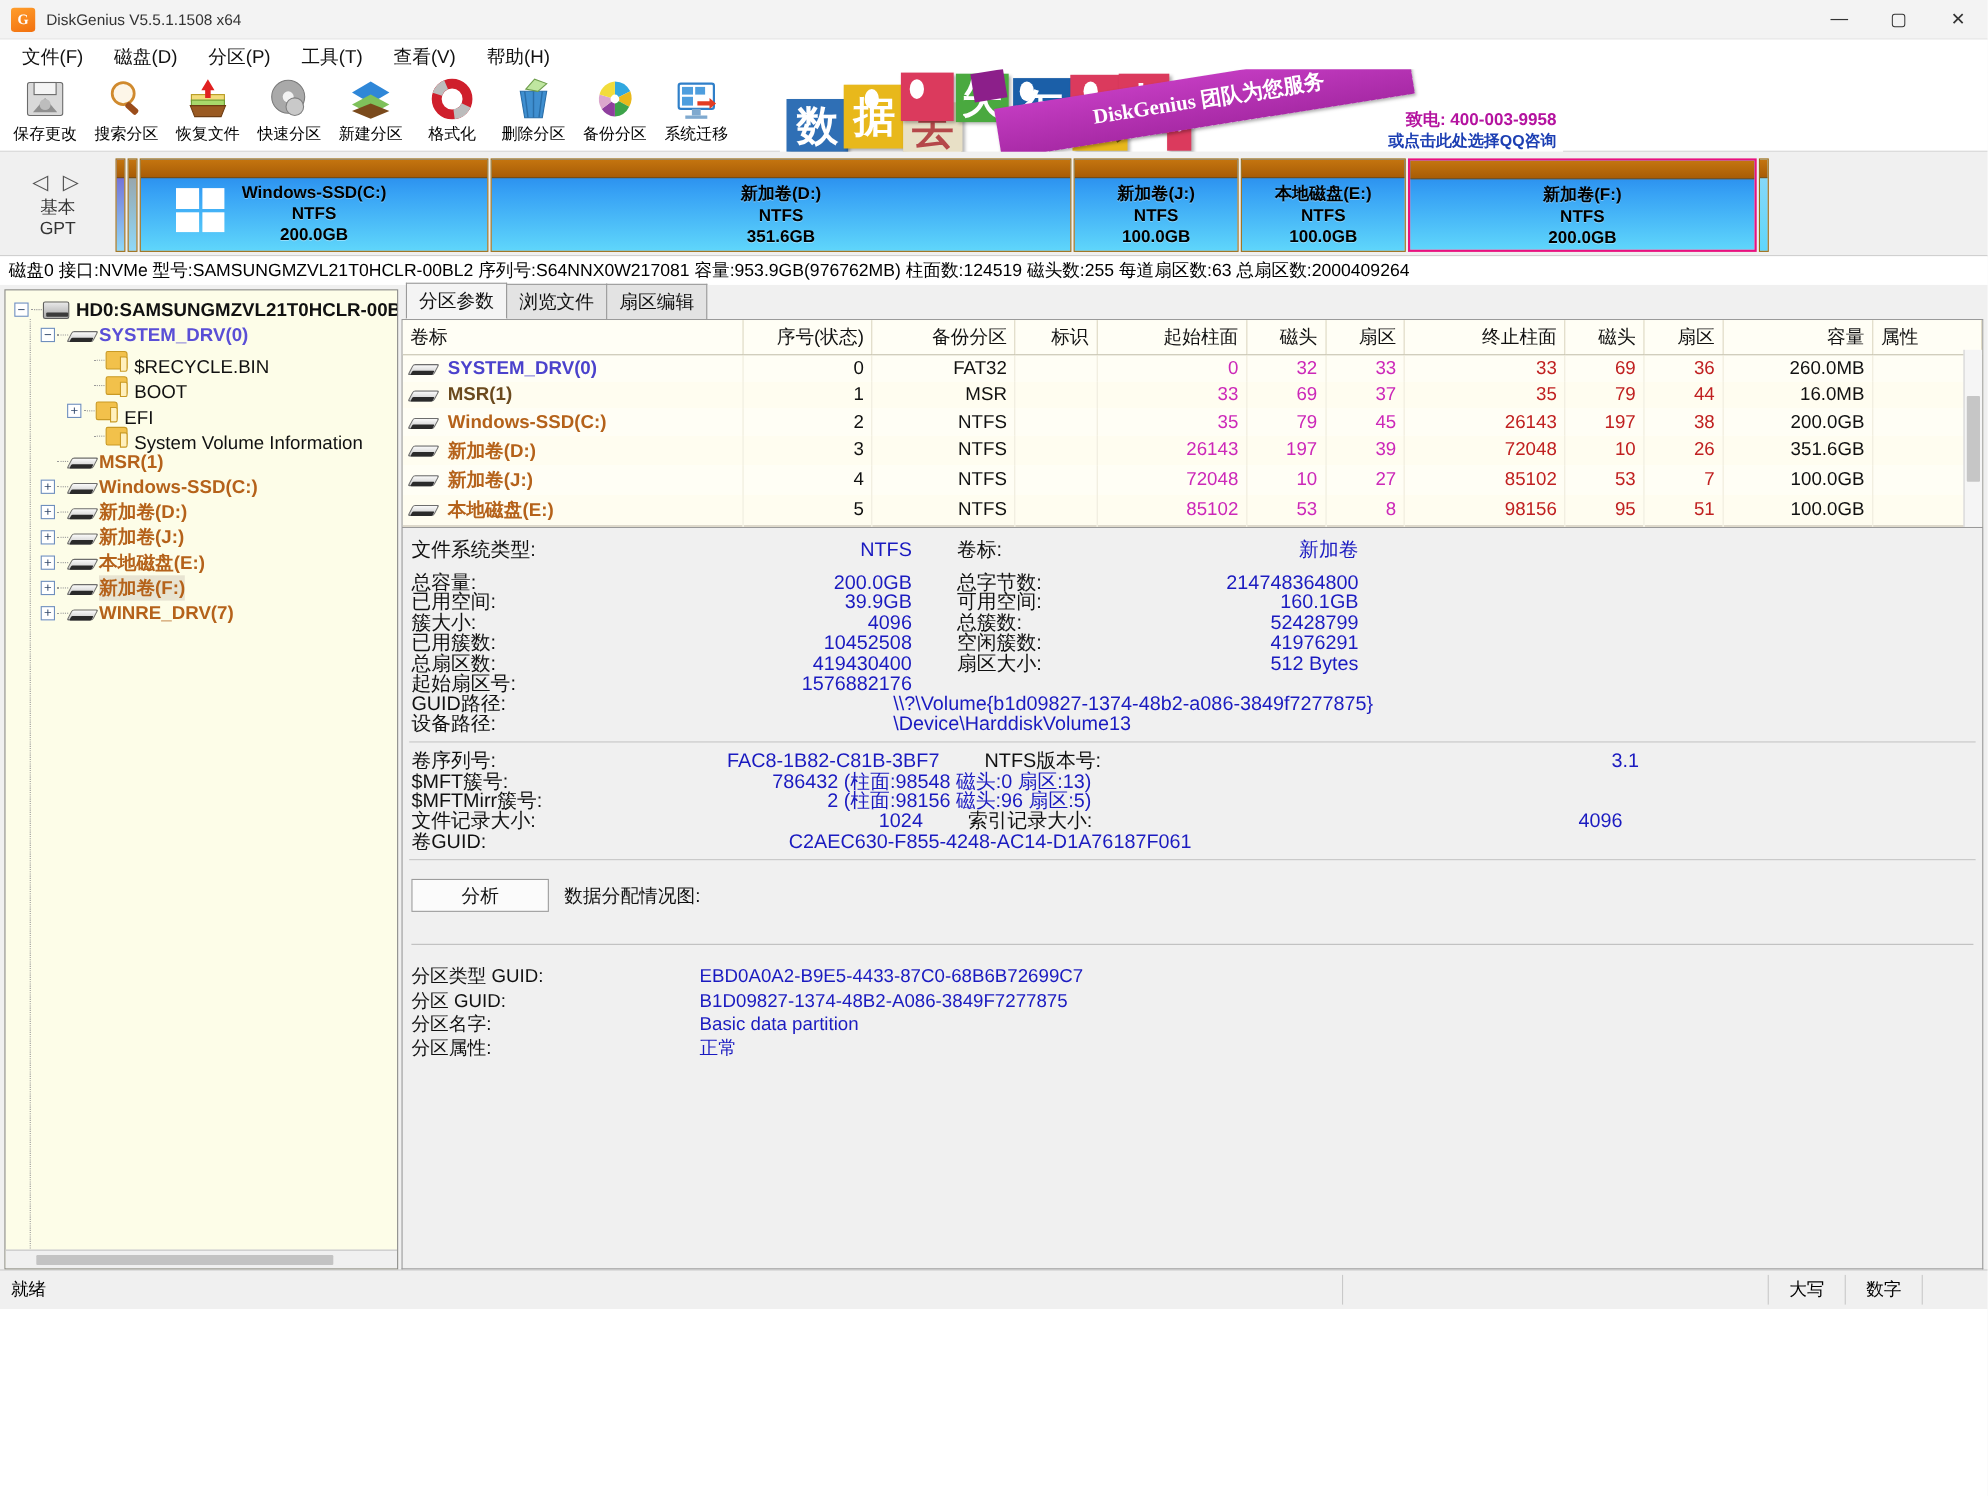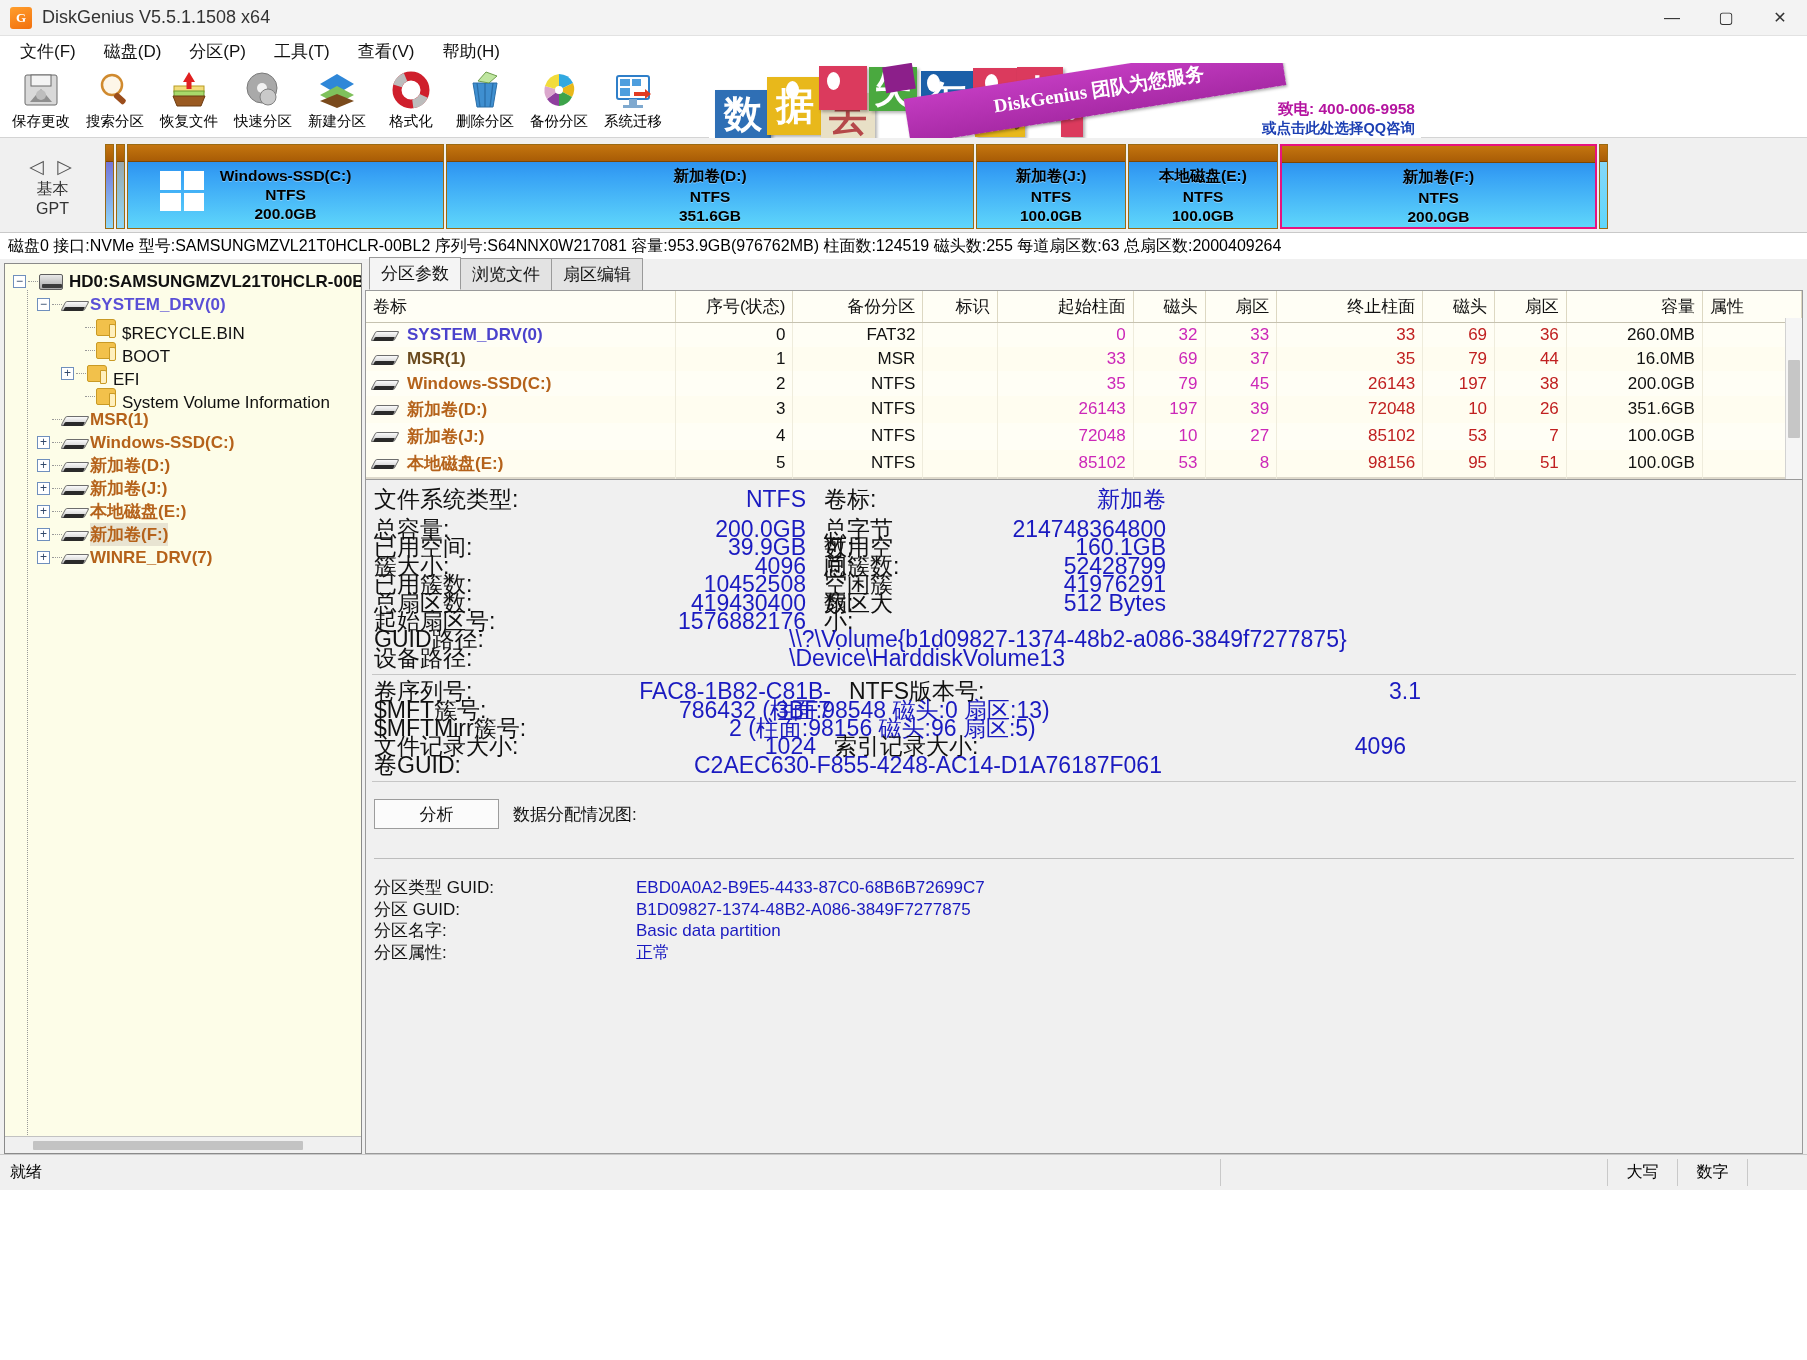--- a/index.html
+++ b/index.html
@@ -7,21 +7,21 @@
   body {
     width:1807px; height:1360px;
     font-family:"Liberation Sans", sans-serif;
     font-size:17px; color:#000;
     background:#ffffff; overflow:hidden;
   }
   
   .titlebar{height:36px;background:#f3f3f3;display:flex;align-items:center;border-bottom:1px solid #e2e2e2;}
   .app-icon{width:22px;height:22px;margin:0 10px 0 10px;background:linear-gradient(160deg,#ff9e2c,#f2700e);border-radius:3px;
     display:flex;align-items:center;justify-content:center;color:#fff;font-weight:bold;font-size:13px;font-family:"Liberation Serif",serif;}
-  .title-text{font-size:18px;color:#333;}
+  .title-text{font-size:14px;color:#333;}
   .win-btns{margin-left:auto;display:flex;height:36px;}
   .win-btn{width:54px;height:36px;display:flex;align-items:center;justify-content:center;font-size:16px;color:#333;}
   
   .menubar{height:30px;background:#fff;display:flex;align-items:center;padding-left:8px;gap:4px;}
   .menu-item{padding:3px 12px;font-size:17px;color:#111;cursor:default;}
   
   .toolbar{height:72px;background:#fff;display:flex;align-items:flex-start;padding-left:4px;border-bottom:1px solid #d4d4d4;position:relative;}
   .tb-btn{width:74px;height:70px;display:flex;flex-direction:column;align-items:center;justify-content:flex-start;padding-top:3px;}
   .tb-ico{width:42px;height:42px;position:relative;}
   .tb-lbl{font-size:14.5px;margin-top:1px;color:#000;white-space:nowrap;}
@@ -96,21 +96,21 @@
   tr.row.selrow td{background:#ded9cb;}
   .vcell{display:flex;align-items:center;gap:7px;}
   .vname-brown{color:#b5621a;font-weight:bold;}
   .vname-purple{color:#4b42cc;font-weight:bold;}
   .vname-dark{color:#6b4a1e;font-weight:bold;}
   .num-start{color:#cc28b8;}
   .num-end{color:#c02020;}
   .num-plain{color:#111;}
   
   .details{background:#f0f0f0;border:1px solid #9a9a9a;border-top:none;flex:1;padding:8px 0 0 0;overflow:hidden;position:relative;}
-  .drow{display:flex;font-size:23px;line-height:18.4px;height:18.4px;}
+  .drow{display:flex;font-size:18px;line-height:18.4px;height:18.4px;gap:23px;}
   .dlabel{width:265px;padding-left:8px;color:#111;}
   .dval{width:175px;text-align:right;color:#1a1ac0;}
   .dlabel2{width:110px;padding-left:18px;color:#111;}
   .dval2{width:250px;text-align:right;color:#1a1ac0;}
   .hr{border-top:1px solid #c6c6c6;margin:7px 6px 7px 6px;}
   .freeval{color:#1a1ac0;padding-left:8px;}
   .analyze-row{display:flex;align-items:center;gap:14px;padding:10px 0 0 8px;}
   .btn-analyze{width:125px;height:30px;background:#fbfbfb;border:1px solid #9c9c9c;font-size:17px;color:#111;
      display:flex;align-items:center;justify-content:center;}
   .alloc-lbl{font-size:17px;color:#111;}
@@ -272,21 +272,21 @@
     <div class="bdot" style="left:218px;top:11px;"></div>
     <div class="bz" style="left:266px;top:22px;width:50px;height:52px;background:#e8b81b;color:#7a5a10;">么</div>
     <div class="bz" style="left:264px;top:5px;width:46px;height:34px;background:#db3a5d;"></div>
     <div class="bdot" style="left:276px;top:11px;"></div>
     <div class="bz" style="left:308px;top:4px;width:46px;height:54px;background:#db3a5d;">办</div>
     <div class="bz" style="left:352px;top:20px;width:22px;height:54px;background:#db3a5d;font-size:30px;">!</div>
 
     <div class="ribbon-tail"></div>
     <div class="ribbon"></div>
     <div class="ribbon-txt">DiskGenius 团队为您服务</div>
-    <div class="tel1">致电: 400-006-9958</div>
+    <div class="tel1">致电: 400-003-9958</div>
     <div class="tel2">或点击此处选择QQ咨询</div>
   </div>
 </div>
 
 <div class="diskmap">
   <div class="dm-left">
     <div class="dm-arrows">◁ ▷</div>
     <div>基本</div>
     <div>GPT</div>
   </div>

